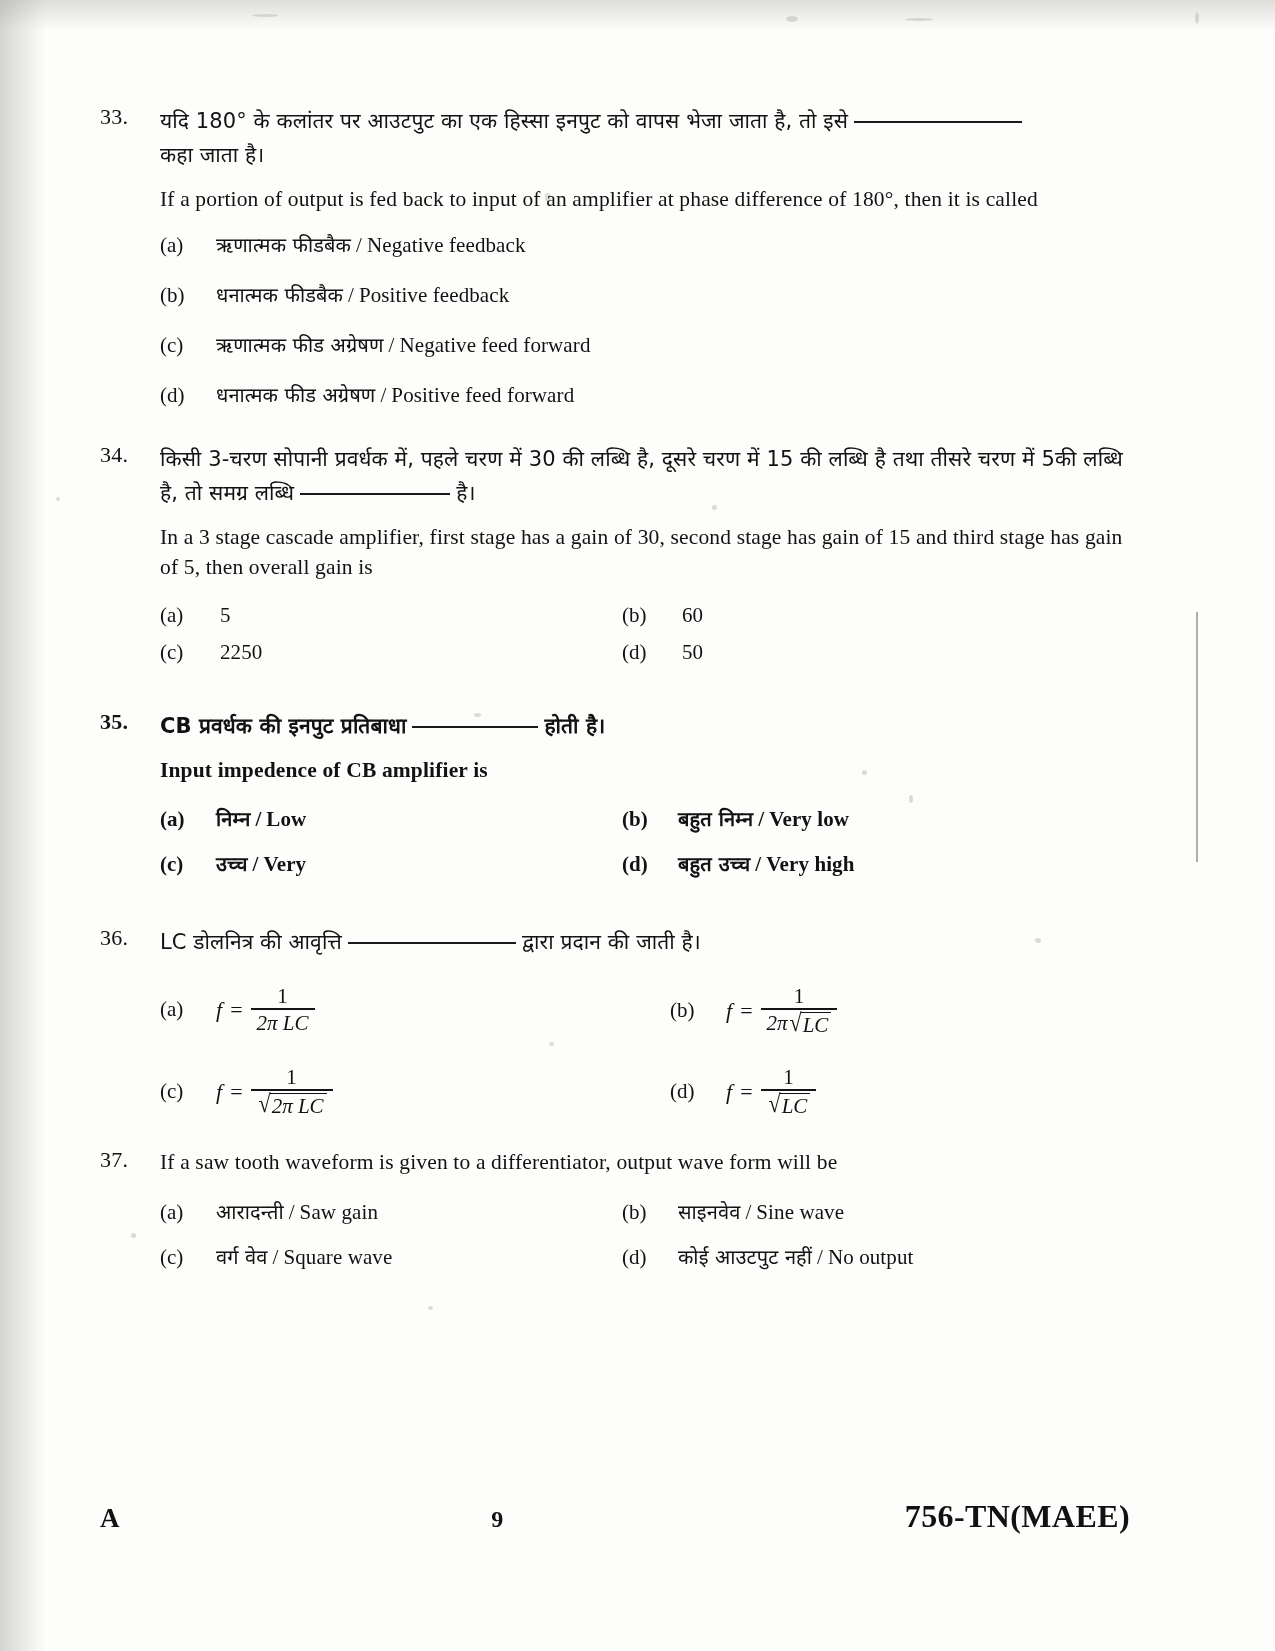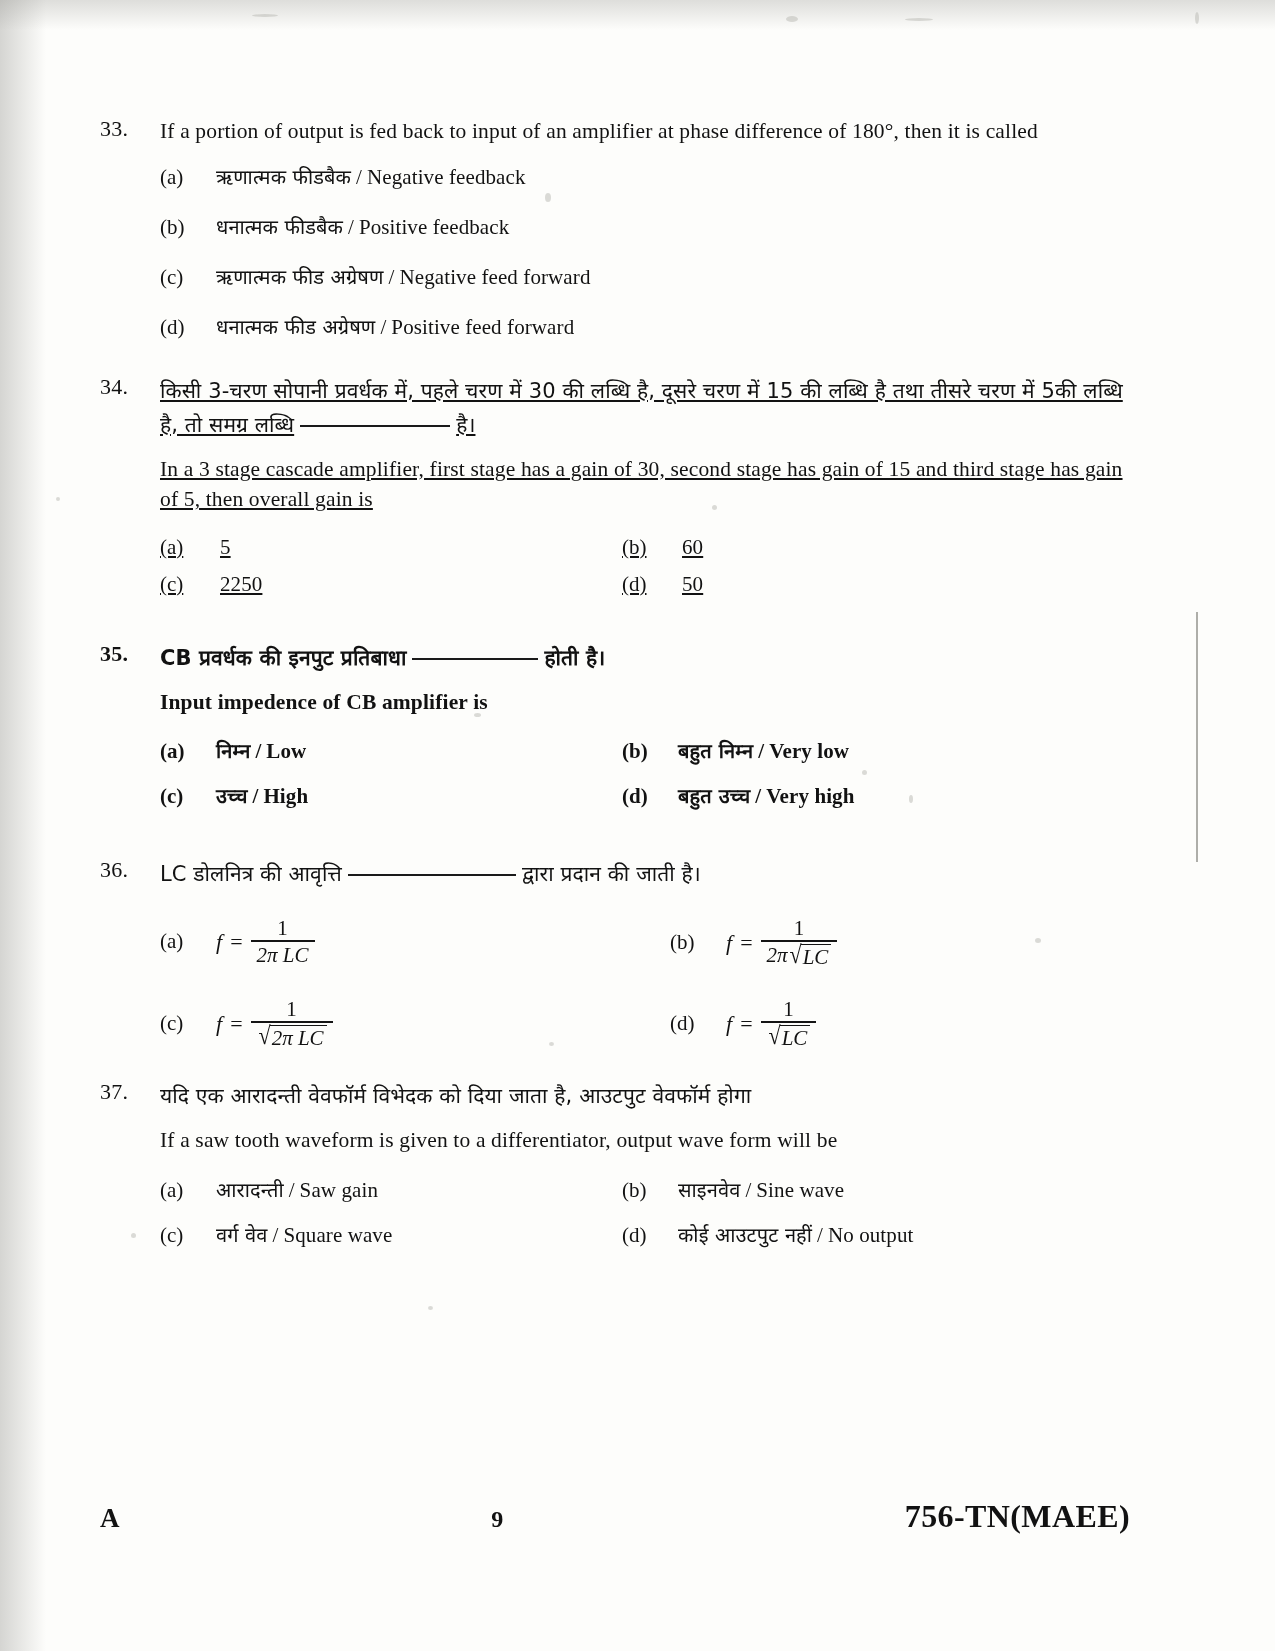--- a/index.html
+++ b/index.html
@@ -223,20 +223,24 @@
   <div class="scan-noise" style="left:1035px;top:938px;width:6px;height:5px;"></div>
   <div class="scan-noise" style="left:549px;top:1042px;width:5px;height:4px;"></div>
   <div class="scan-noise" style="left:131px;top:1233px;width:5px;height:5px;"></div>
   <div class="scan-noise" style="left:428px;top:1306px;width:5px;height:4px;"></div>
 
   <div class="content">
 
     <div class="q-block">
       <div class="q-num">33.</div>
       <div class="q-body">
+        <div class="hindi">
+          <span>यदि 180° के कलांतर पर आउटपुट का एक हिस्सा इनपुट को वापस भेजा जाता है, तो इसे</span><span class="blank-rule long"></span><br>
+          <span>कहा जाता है।</span>
+        </div>
         <div class="english">If a portion of output is fed back to input of an amplifier at phase difference of 180°, then it is called</div>
         <div class="options opt-list">
           <div class="opt">
             <span class="opt-label">(a)</span>
             <span class="opt-text"><span class="hn">ऋणात्मक फीडबैक</span><span class="sep">/</span><span>Negative feedback</span></span>
           </div>
           <div class="opt">
             <span class="opt-label">(b)</span>
             <span class="opt-text"><span class="hn">धनात्मक फीडबैक</span><span class="sep">/</span><span>Positive feedback</span></span>
           </div>
@@ -245,21 +249,21 @@
             <span class="opt-text"><span class="hn">ऋणात्मक फीड अग्रेषण</span><span class="sep">/</span><span>Negative feed forward</span></span>
           </div>
           <div class="opt">
             <span class="opt-label">(d)</span>
             <span class="opt-text"><span class="hn">धनात्मक फीड अग्रेषण</span><span class="sep">/</span><span>Positive feed forward</span></span>
           </div>
         </div>
       </div>
     </div>
 
-    <div class="q-block" style="margin-top:34px;text-decoration:underline;">
+    <div class="q-block" style="margin-top:34px;">
       <div class="q-num">34.</div>
       <div class="q-body">
         <div class="hindi">
           <span>किसी 3-चरण सोपानी प्रवर्धक में, पहले चरण में 30 की लब्धि है, दूसरे चरण में 15 की लब्धि है तथा तीसरे चरण में 5की लब्धि है, तो समग्र लब्धि</span><span class="blank-rule"></span><span>है।</span>
         </div>
         <div class="english">In a 3 stage cascade amplifier, first stage has a gain of 30, second stage has gain of 15 and third stage has gain of 5, then overall gain is</div>
         <div class="options num-grid" style="margin-top:20px;">
           <div class="opt-row">
             <div class="col-left">
               <div class="opt">
@@ -311,21 +315,21 @@
               <div class="opt">
                 <span class="opt-label">(b)</span>
                 <span class="opt-text"><span class="hn">बहुत निम्न</span><span class="sep">/</span><span>Very low</span></span>
               </div>
             </div>
           </div>
           <div class="opt-row">
             <div class="col-left">
               <div class="opt">
                 <span class="opt-label">(c)</span>
-                <span class="opt-text"><span class="hn">उच्च</span><span class="sep">/</span><span>High</span></span>
+                <span class="opt-text"><span class="hn">उच्च</span><span class="sep">/</span><span>Very</span></span>
               </div>
             </div>
             <div class="col-right">
               <div class="opt">
                 <span class="opt-label">(d)</span>
                 <span class="opt-text"><span class="hn">बहुत उच्च</span><span class="sep">/</span><span>Very high</span></span>
               </div>
             </div>
           </div>
         </div>
@@ -410,21 +414,20 @@
               </div>
             </div>
           </div>
         </div>
       </div>
     </div>
 
     <div class="q-block" style="margin-top:18px;">
       <div class="q-num">37.</div>
       <div class="q-body">
-        <div class="hindi">यदि एक आरादन्ती वेवफॉर्म विभेदक को दिया जाता है, आउटपुट वेवफॉर्म होगा</div>
         <div class="english">If a saw tooth waveform is given to a differentiator, output wave form will be</div>
         <div class="options" style="margin-top:20px;">
           <div class="opt-row">
             <div class="col-left">
               <div class="opt">
                 <span class="opt-label">(a)</span>
                 <span class="opt-text"><span class="hn">आरादन्ती</span><span class="sep">/</span><span>Saw gain</span></span>
               </div>
             </div>
             <div class="col-right">

